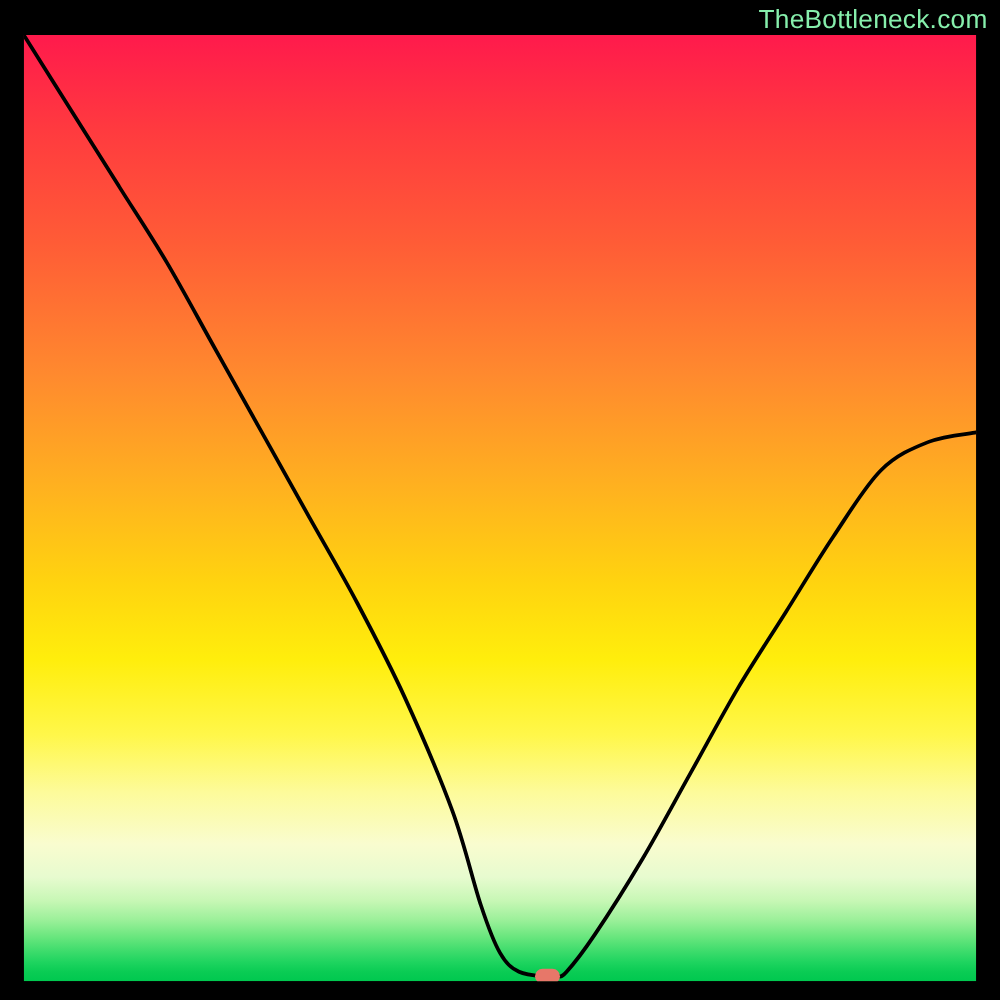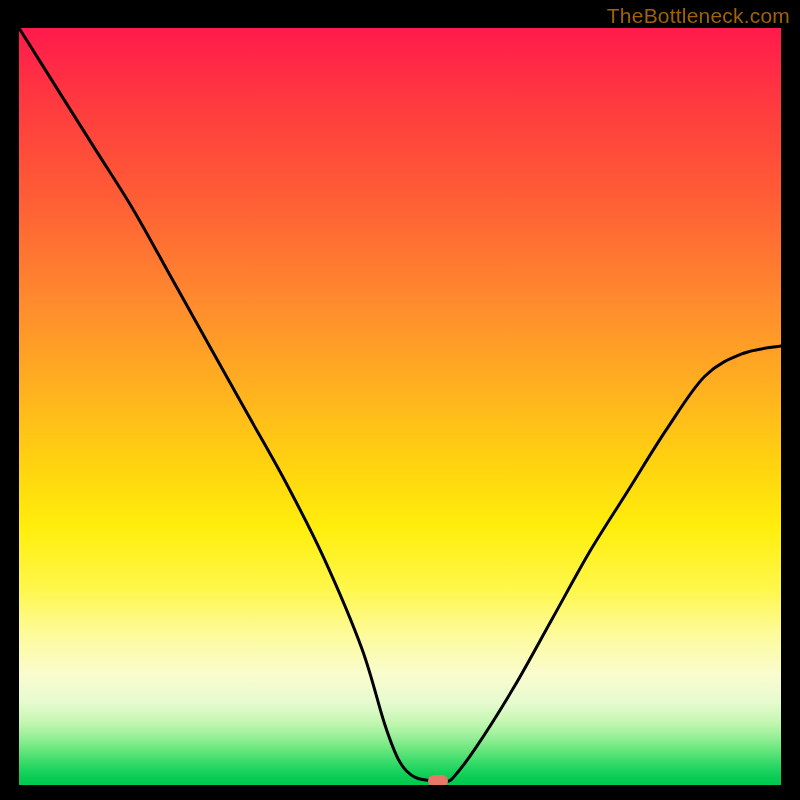--- a/index.html
+++ b/index.html
@@ -14,21 +14,21 @@
   .stage {
     position: relative;
     width: 800px;
     height: 800px;
     background: #000;
   }
   .watermark {
     position: absolute;
     top: 4px;
     right: 10px;
-    color: #a16207;
+    color: #86efac;
     font-size: 21px;
     font-weight: 500;
     letter-spacing: 0.2px;
     z-index: 30;
   }
   .plot {
     position: absolute;
     left: 19px;
     top: 28px;
     width: 762px;

